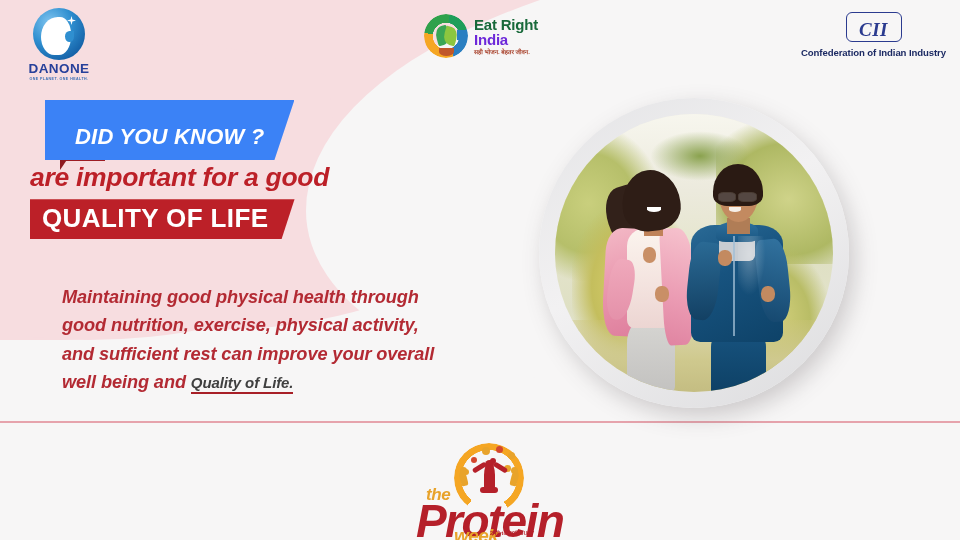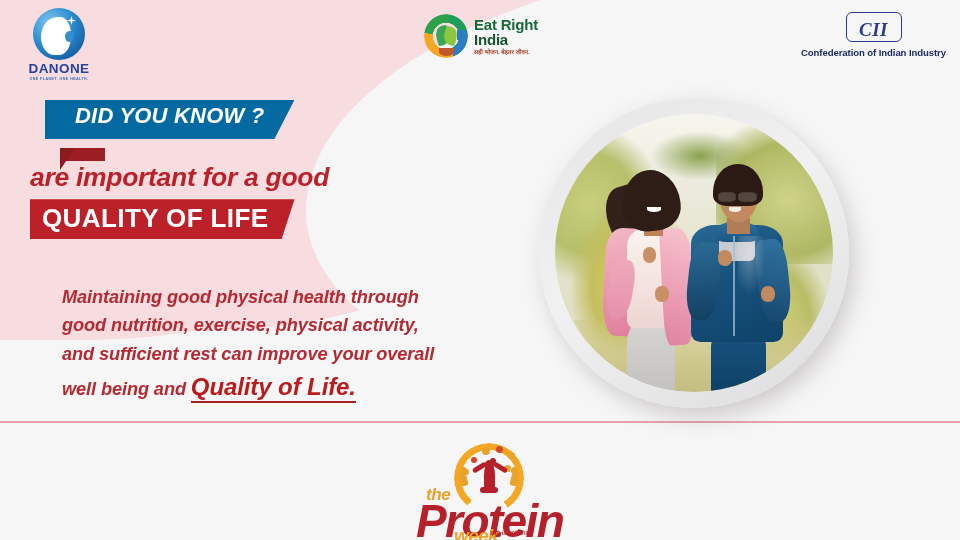--- a/index.html
+++ b/index.html
@@ -114,21 +114,21 @@
       #f5a623 320deg 360deg);
     -webkit-mask:radial-gradient(circle, transparent 0 42%, #000 43% 100%);
     mask:radial-gradient(circle, transparent 0 42%, #000 43% 100%);
   }
   .eri-leaf-l { position:absolute; left:12px; top:12px; width:13px; height:19px; background:#3aa655; border-radius:60% 10% 60% 10%; transform:rotate(-16deg); }
   .eri-leaf-r { position:absolute; left:20px; top:13px; width:13px; height:18px; background:#8cc63f; border-radius:10% 60% 10% 60%; transform:rotate(16deg); }
   .eri-bowl { position:absolute; left:15px; bottom:2px; width:15px; height:8px; background:#c0562a; border-radius:0 0 50% 50%; }
   .eri-sq { position:absolute; right:2px; top:16px; width:9px; height:10px; background:#2a7fc1; }
   .eri-text { line-height:1.0; }
   .eri-l1 { font-size:15px; font-weight:bold; color:#18693a; letter-spacing:-.2px; }
-  .eri-l2 { font-size:15px; font-weight:bold; color:#14532d; letter-spacing:-.2px; }
+  .eri-l2 { font-size:15px; font-weight:bold; color:#6d28d9; letter-spacing:-.2px; }
   .eri-hi { font-size:6px; color:#a8402a; font-weight:bold; margin-top:2px; }
 
   .logo-cii { position:absolute; right:14px; top:12px; text-align:center; }
   .cii-box {
     width:56px; height:30px; margin:0 auto;
     border:1.6px solid #2b3b8f; border-radius:6px;
     display:flex; align-items:flex-end; justify-content:center;
   }
   .cii-word { font-family:"Liberation Serif", serif; font-size:19px; font-weight:bold; font-style:italic; color:#2b3b8f; letter-spacing:.5px; }
   .cii-sub { margin-top:5px; font-size:9.6px; font-weight:bold; color:#1c2a63; letter-spacing:-.1px; }
@@ -142,22 +142,22 @@
     border-bottom:22px solid transparent;
     z-index:1;
   }
   .ribbon-fold {
     position:absolute; left:15px; top:48px;
     width:45px; height:13px; background:#9d1d24;
     z-index:1;
   }
   .ribbon-body {
     position:relative; z-index:3;
-    background:#0369a1;
-    padding:3px 30px 10px 30px;
+    background:#3b82f6;
+    padding:24px 30px 10px 30px;
     clip-path:polygon(0 0, 100% 0, calc(100% - 20px) 100%, 0 100%);
     min-width:215px;
   }
   .ribbon-text {
     font-size:22px; font-weight:bold; font-style:italic; color:#ffffff;
     letter-spacing:.2px; white-space:nowrap;
   }
 
   
   .headline { position:absolute; left:30px; top:162px; z-index:6; width:520px; }
@@ -172,21 +172,21 @@
     padding:4px 26px 5px 12px;
   }
   .qol-text { font-size:26px; font-weight:bold; color:#ffffff; letter-spacing:.4px; white-space:nowrap; }
 
   
   .body-copy { position:absolute; left:62px; top:283px; z-index:6; width:470px; }
   .body-line {
     font-size:18.2px; font-weight:bold; font-style:italic;
     color:#b32a33; line-height:1.56; letter-spacing:-.1px; white-space:nowrap;
   }
-  .body-em { font-size:24px; color:#b91c1c; border-bottom:2px solid #a81f27; padding-bottom:1px; }
+  .body-em { font-size:15px; color:#404040; border-bottom:2px solid #a81f27; padding-bottom:1px; }
 
   
   .photo-outer {
     position:absolute; left:539px; top:98px;
     width:310px; height:310px; border-radius:50%;
     background:linear-gradient(150deg,#e4e4e6 0%,#f2f1f2 45%,#dcdcde 100%);
     box-shadow:6px 9px 22px rgba(90,80,85,.26);
     z-index:5;
   }
   .photo-inner {

